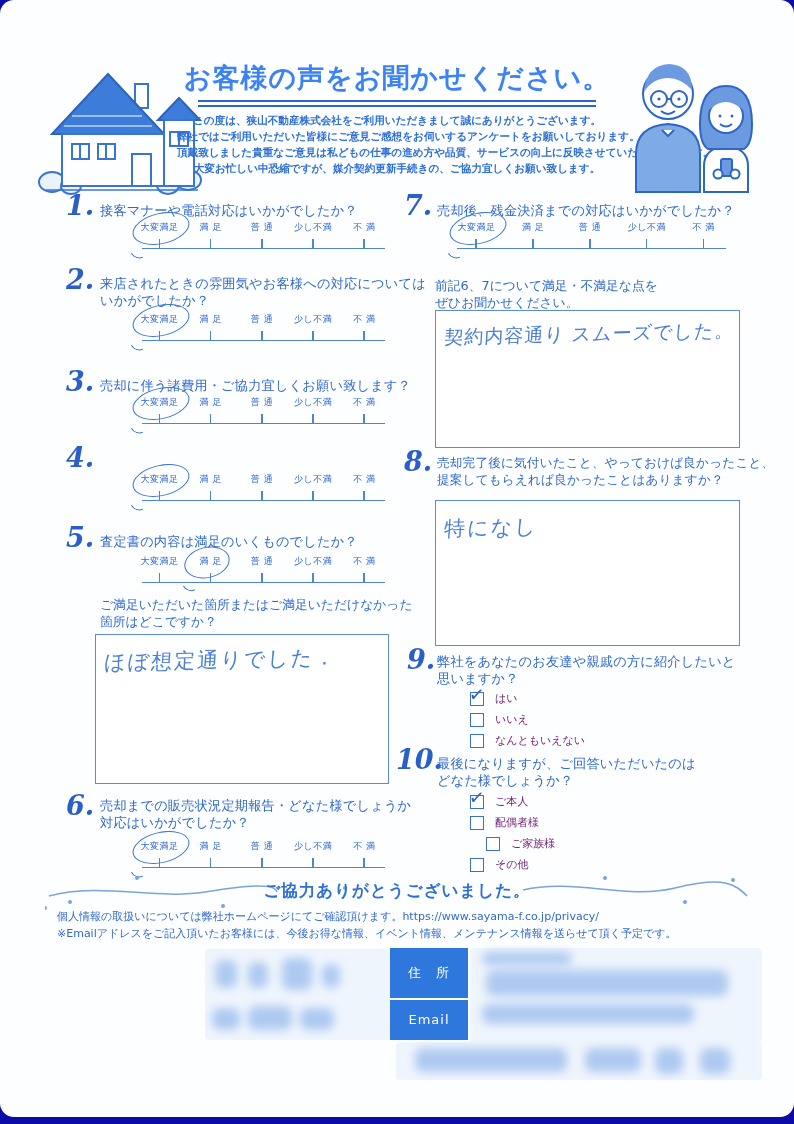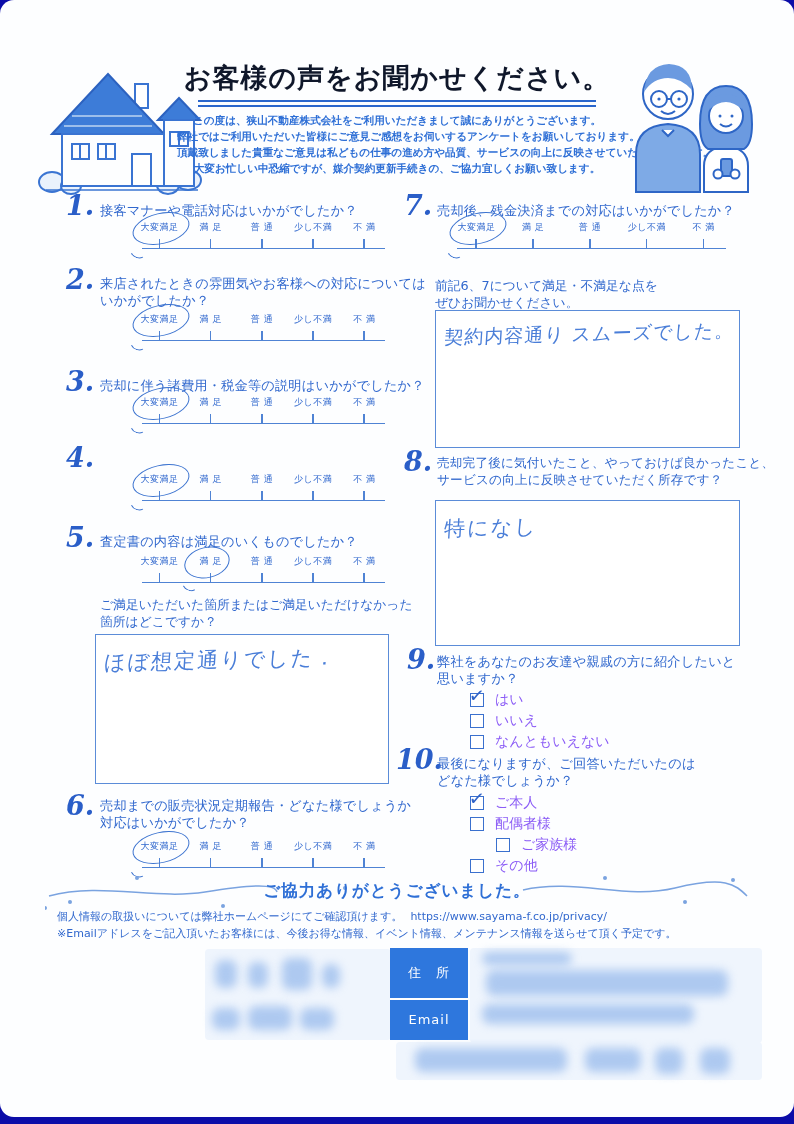--- a/index.html
+++ b/index.html
@@ -10,21 +10,21 @@
   }
   .sheet{
     position:absolute;left:0;right:0;top:0;bottom:7px;
     background:#fdfeff;border-radius:14px;
   }
   
   .hdr-title{
     position:absolute;left:50%;top:60px;transform:translateX(-50%);
     white-space:nowrap;
     font-family:Liberation Serif, serif;
-    font-weight:700;font-size:27px;letter-spacing:1px;color:#0f172a;
+    font-weight:700;font-size:27px;letter-spacing:1px;color:#3b82f6;
   }
   .hdr-rule{position:absolute;left:50%;transform:translateX(-50%);width:398px;height:0;border-top:2px solid #2a66cc;}
   .r1{top:100px}.r2{top:105px}
   .intro{
     position:absolute;left:50%;top:112px;transform:translateX(-50%);
     width:440px;text-align:center;
     font-size:10.6px;font-weight:700;color:#2e6fd6;line-height:16px;white-space:nowrap;
   }
   
   .qnum{position:absolute;font-family:"DejaVu Serif","Liberation Serif",serif;font-style:italic;font-weight:700;font-size:27px;color:#2a5ec8;}
@@ -49,29 +49,29 @@
   .cbox{position:absolute;background:#fff;border:1.4px solid #5b8cd8;}
   .hand{
     font-size:20px;color:#4a7ed8;letter-spacing:2px;
     transform:rotate(-1.4deg) skewX(-5deg);transform-origin:left top;
     padding:14px 10px;white-space:nowrap;
   }
   
   .chk-row{position:absolute;display:flex;align-items:center;gap:11px;}
   .chk{width:12px;height:12px;border:1.6px solid #3a70ce;background:#fff;position:relative;flex:none;}
   .chk .mark{position:absolute;top:-10px;left:-2px;font-size:19px;font-weight:700;color:#2f63c8;transform:rotate(6deg);}
-  .chk-label{font-size:14px;color:#8b5cf6;}
+  .chk-label{font-size:11px;color:#701a75;}
   
   .thanks{
     position:absolute;left:50%;top:880px;transform:translateX(-50%);white-space:nowrap;
     font-family:"DejaVu Serif","Liberation Serif",serif;
     font-weight:700;font-size:16.5px;color:#2e6fd6;letter-spacing:1px;
   }
   .privacy{position:absolute;left:57px;top:909px;font-size:11px;color:#3168ce;white-space:nowrap;}
-  .privacy .url{margin-left:8px;color:#3168ce;}
+  .privacy .url{margin-left:0;color:#3168ce;}
   .emailnote{position:absolute;left:57px;top:926px;font-size:11px;color:#3168ce;white-space:nowrap;}
   
   .label-box{position:absolute;background:#2e77dd;color:#fff;display:flex;flex-direction:column;}
   .cell{flex:1;display:flex;flex-direction:column;align-items:center;justify-content:center;font-size:13px;letter-spacing:1px;line-height:16px;}
   .cell + .cell{border-top:2px solid #fff;}
   .wash{position:absolute;background:#eff5fd;border-radius:4px;}
   .blob{position:absolute;background:#79a6e6;opacity:.55;border-radius:8px;filter:blur(5px);}
   svg{display:block}
 </style>
 </head>
@@ -171,21 +171,21 @@
     <div class="sline"></div>
     <i class="tick t0"></i>
       <i class="tick t1"></i>
       <i class="tick t2"></i>
       <i class="tick t3"></i>
       <i class="tick t4"></i>
     <div class="sel-circle" style="left:-2px"></div>
   </div>
 
   <div class="qnum" style="left:66px;top:366px">3.</div>
-  <div class="qtext" style="left:100px;top:377px">売却に伴う諸費用・税金等の説明はいかがでしたか？</div>
+  <div class="qtext" style="left:100px;top:377px">売却に伴う諸費用・ご協力宜しくお願い致します？</div>
   <div class="scale" style="left:134px;top:396px;width:256px">
     <div class="slabels">
       <span class="slabel">大変満足</span>
       <span class="slabel">満 足</span>
       <span class="slabel">普 通</span>
       <span class="slabel">少し不満</span>
       <span class="slabel">不 満</span>
     </div>
     <div class="sline"></div>
     <i class="tick t0"></i>
@@ -281,21 +281,21 @@
   <div class="qsub" style="left:435px;top:277px">
     <div>前記6、7について満足・不満足な点を</div>
     <div>ぜひお聞かせください。</div>
   </div>
   <div class="cbox" style="left:435px;top:310px;width:303px;height:136px">
     <div class="hand" style="font-size:19px;letter-spacing:1px">契約内容通り スムーズでした。</div>
   </div>
 
   <div class="qnum" style="left:404px;top:446px">8.</div>
   <div class="qtext" style="left:437px;top:455px;font-size:12.6px">売却完了後に気付いたこと、やっておけば良かったこと、</div>
-  <div class="qtext" style="left:437px;top:472px;font-size:12.6px">サービスの向上に反映させていただく所存です？</div>
+  <div class="qtext" style="left:437px;top:472px;font-size:12.6px">提案してもらえれば良かったことはありますか？</div>
   <div class="cbox" style="left:435px;top:500px;width:303px;height:144px">
     <div class="hand" style="font-size:21px">特になし</div>
   </div>
 
   <div class="qnum" style="left:407px;top:644px">9.</div>
   <div class="qtext" style="left:437px;top:653px">弊社をあなたのお友達や親戚の方に紹介したいと</div>
   <div class="qtext" style="left:437px;top:670px">思いますか？</div>
   <div class="chk-row" style="left:470px;top:691px">
     <span class="chk">
         <span class="mark">✓</span>
@@ -317,21 +317,21 @@
   <div class="chk-row" style="left:470px;top:794px">
     <span class="chk">
         <span class="mark">✓</span>
       </span>
     <span class="chk-label">ご本人</span>
   </div>
   <div class="chk-row" style="left:470px;top:815px">
     <span class="chk"></span>
     <span class="chk-label">配偶者様</span>
   </div>
-  <div class="chk-row" style="left:496px;top:836px">
+  <div class="chk-row" style="left:486px;top:836px">
     <span class="chk"></span>
     <span class="chk-label">ご家族様</span>
   </div>
   <div class="chk-row" style="left:470px;top:857px">
     <span class="chk"></span>
     <span class="chk-label">その他</span>
   </div>
 
   <svg style="position:absolute;left:45px;top:872px" width="706" height="42" viewBox="0 0 706 42">
     <g stroke="#7aa3e0" stroke-width="1.5" fill="none">

